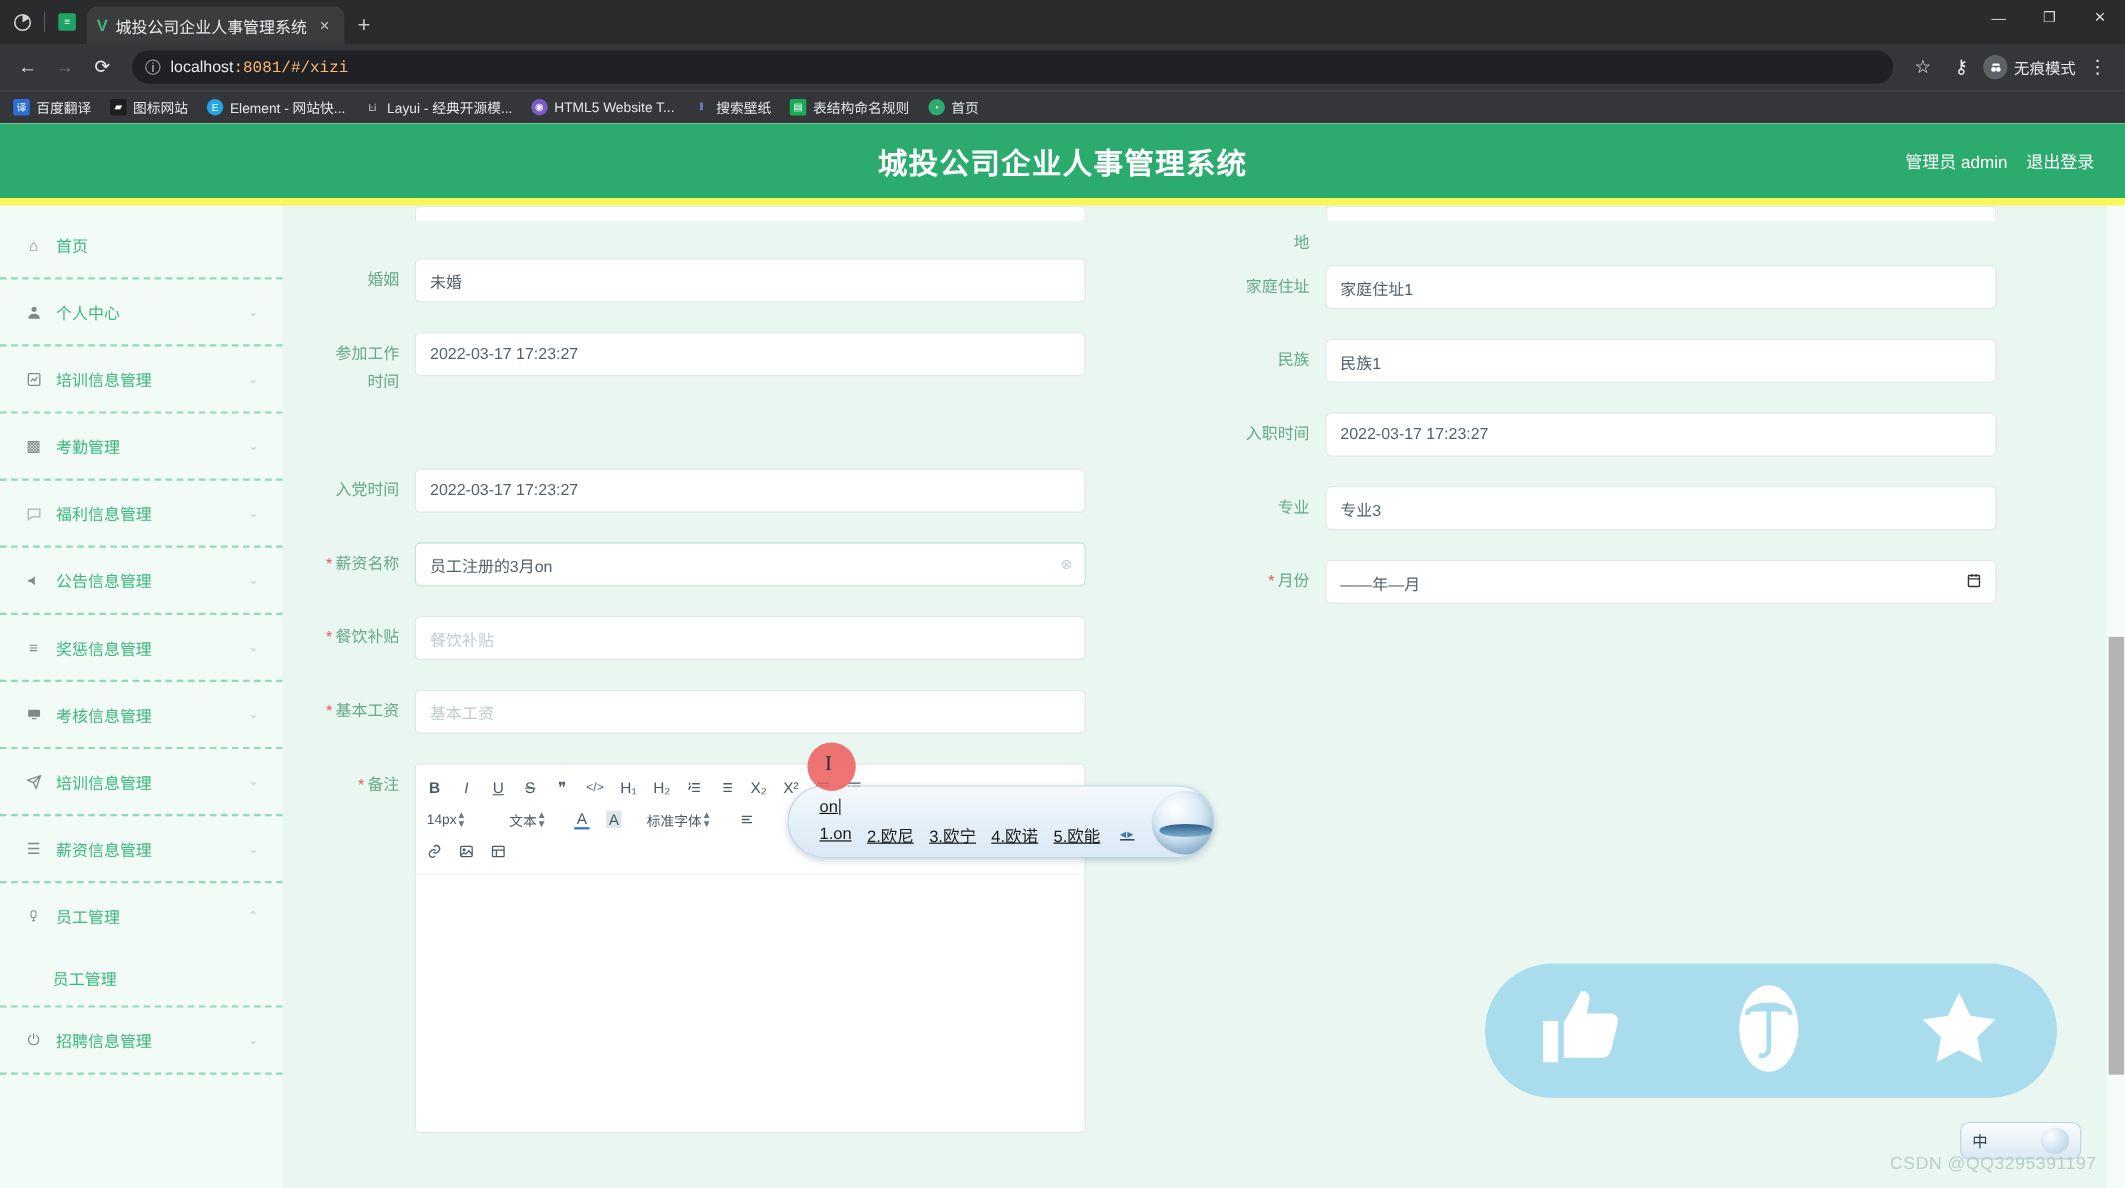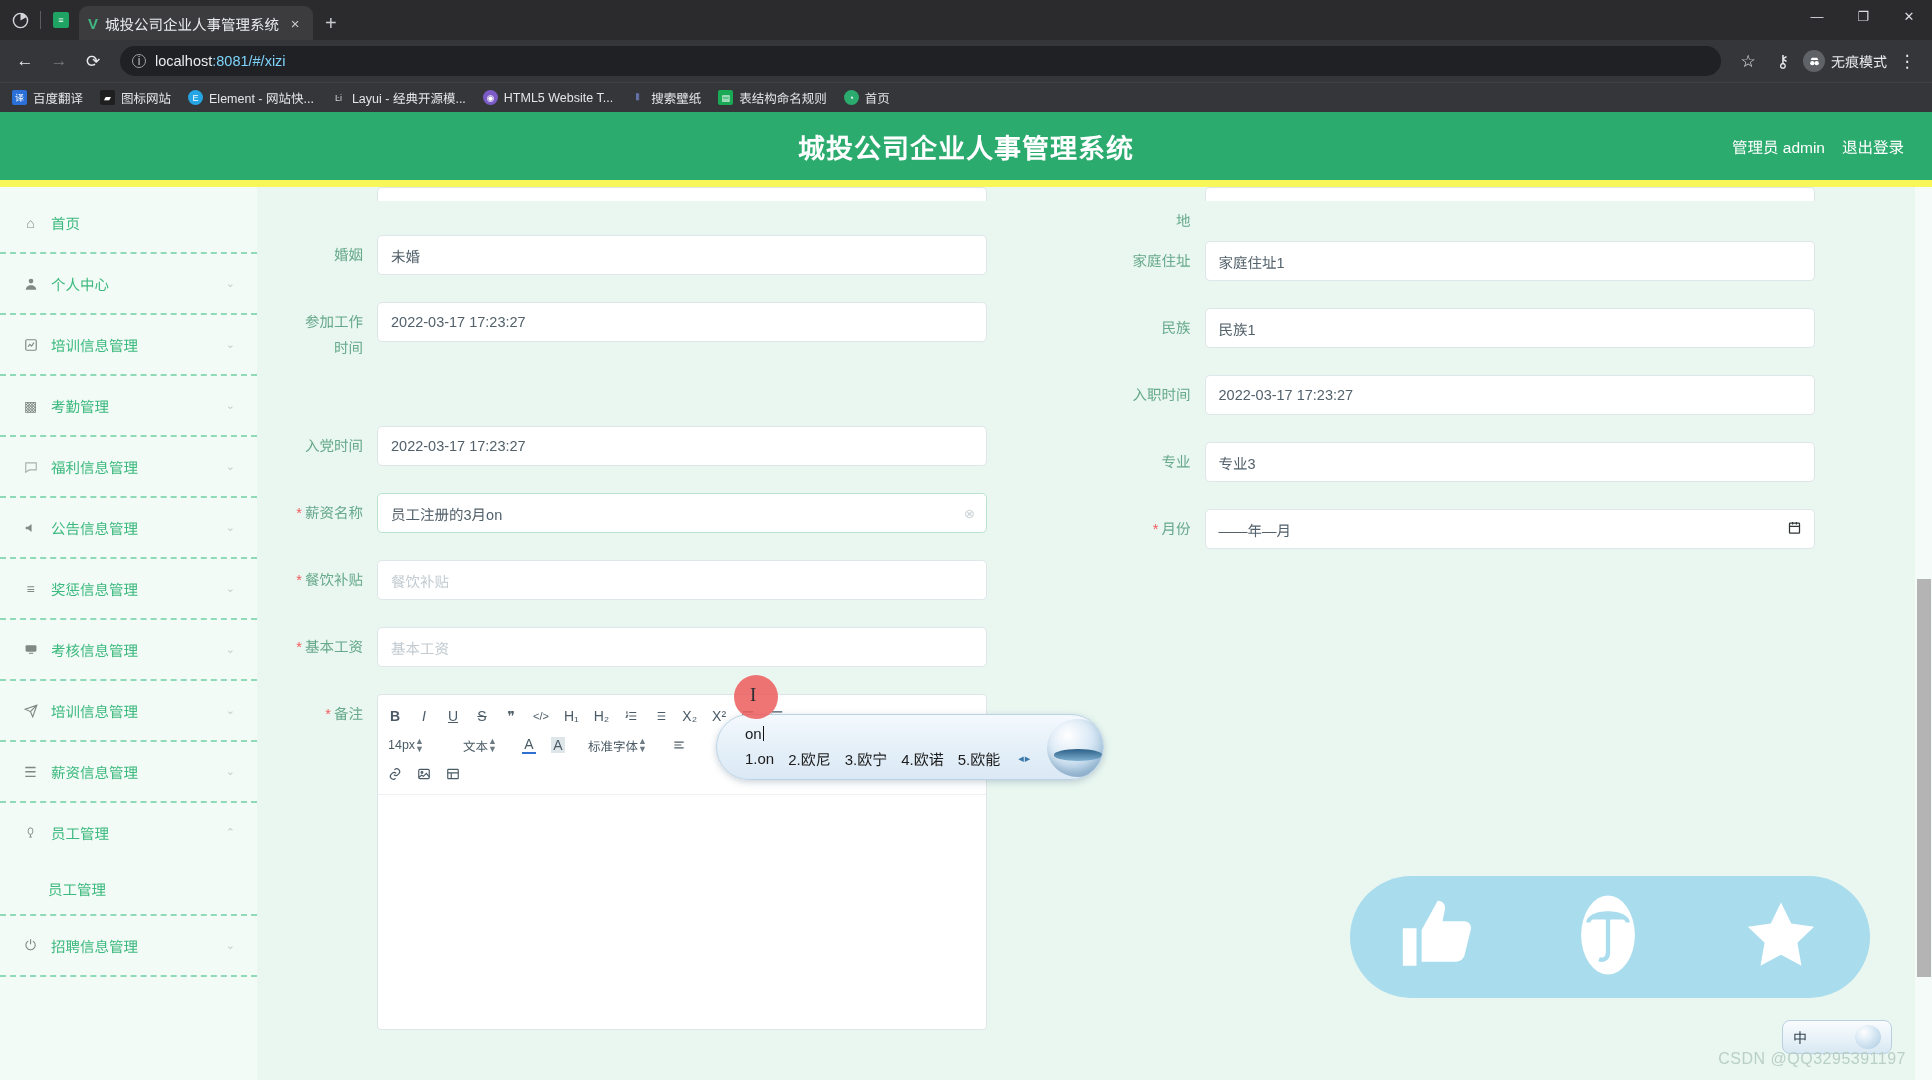--- a/index.html
+++ b/index.html
@@ -35,21 +35,21 @@
   .chrome-toolbar {
     height: 42px; background: #35363a; display: flex; align-items: center; gap: 4px; padding: 0 10px;
   }
   .nav-ic { width: 30px; height: 30px; display: flex; align-items: center; justify-content: center; color: #e8eaed; font-size: 17px; }
   .nav-ic.disabled { color: #76797d; }
   .omnibox {
     flex: 1; height: 30px; background: #202124; border-radius: 16px; display: flex; align-items: center;
     gap: 9px; padding: 0 12px; margin: 0 8px; color: #e8eaed; font-size: 14.5px;
   }
   .omni-info { font-size: 12px; color: #bdc1c6; border: 1px solid #9aa0a6; border-radius: 50%; width: 14px; height: 14px; display:flex;align-items:center;justify-content:center; }
-  .omni-url .dim { color: #7dd3fc; }
+  .omni-url .dim { color: #fdba74; font-family: Liberation Mono, monospace; }
   .tb-right { display: flex; align-items: center; gap: 5px; }
   .incognito-pill { display: flex; align-items: center; gap: 6px; color: #e8eaed; font-size: 14px; }
   .incog-circle { width: 22px; height: 22px; border-radius: 50%; background: #5f6368; display: flex; align-items: center; justify-content: center; font-size: 11px; color: #fff; }
 
   .chrome-bookmarks {
     height: 30px; background: #35363a; display: flex; align-items: center; gap: 17px; padding: 0 12px;
     border-top: 1px solid #3f4043;
   }
   .bm { display: flex; align-items: center; gap: 6px; color: #e3e5e8; font-size: 12.5px; white-space: nowrap; }
   .bm-ic { width: 15px; height: 15px; border-radius: 2px; display: flex; align-items: center; justify-content: center; font-size: 9px; color: #fff; }
@@ -107,21 +107,21 @@
   .editor { max-width: 610px; background: #fff; border: 1px solid #dfe6e9; border-radius: 4px; }
   .ed-toolbar { padding: 9px 10px 8px 10px; border-bottom: 1px solid #eef2f4; }
   .ed-row { display: flex; align-items: center; gap: 15px; height: 24px; color: #4b5b66; font-size: 14px; }
   .ed-row + .ed-row { margin-top: 5px; }
   .ed-btn { min-width: 14px; display: flex; align-items: center; justify-content: center; }
   .ed-select { display: flex; align-items: center; color: #4b5b66; font-size: 12.5px; }
   .ed-spin { font-size: 9px; line-height: 8px; display: flex; flex-direction: column; color: #6b7a83; }
   .ed-area { height: 234px; }
 
   
-  .ime-wrap { position: absolute; left: 459px; top: 527px; width: 388px; height: 66px; }
+  .ime-wrap { position: absolute; left: 459px; top: 527px; width: 388px; height: 66px; text-decoration: underline; }
   .ime {
     width: 100%; height: 100%;
     background: linear-gradient(180deg,#f4f9fd 0%, #e4eff8 55%, #dbe9f5 100%);
     border: 1px solid #bcd3e6; border-radius: 33px;
     box-shadow: 0 2px 7px rgba(60,90,120,.28);
     padding: 6px 14px 0 28px; position: relative; overflow: hidden;
   }
   .ime-input { font-size: 15px; color: #1a1a1a; height: 24px; display: flex; align-items: center; }
   .ime-caret { display: inline-block; width: 1px; height: 15px; background: #111; margin-left: 1px; }
   .ime-cands { display: flex; align-items: center; gap: 14px; font-size: 15px; color: #1d1d1d; height: 26px; }

